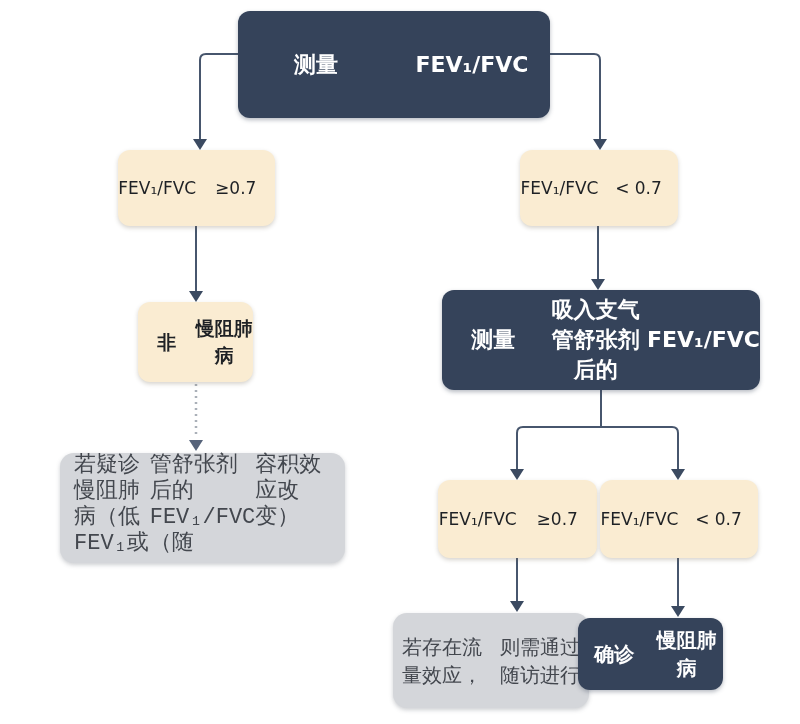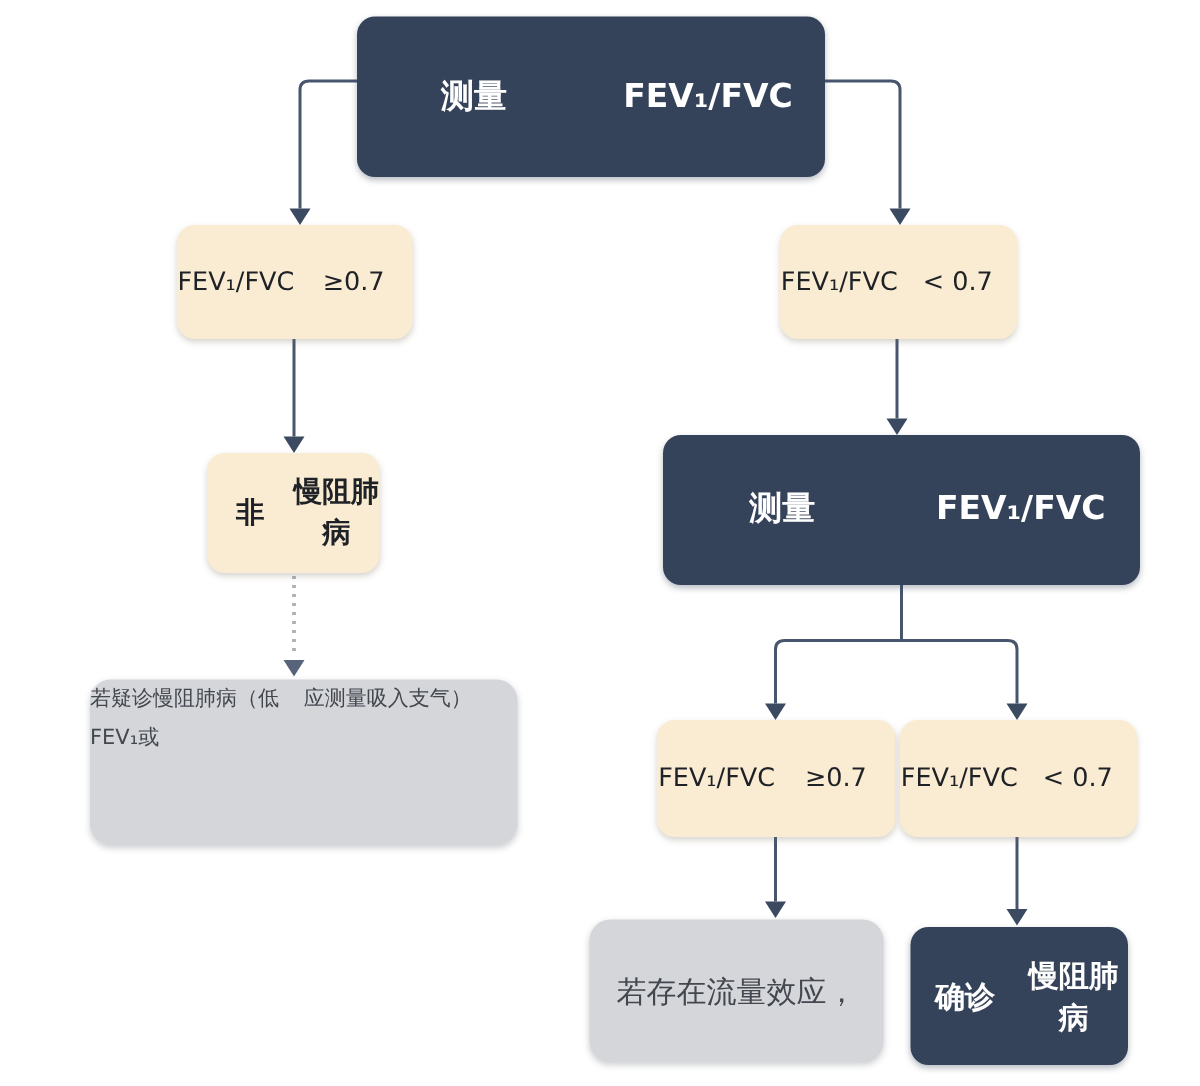--- a/index.html
+++ b/index.html
@@ -35,23 +35,24 @@
     background:#D4D6DA;
     color:#43474E;
     box-shadow:0 2px 4px rgba(90,95,105,0.30);
     border-radius:14px;
   }
   .fs-header{font-size:22px;line-height:30px;}
   .fs-ratio{font-size:17px;line-height:25px;}
   .fs-result{font-size:19px;line-height:27px;font-weight:bold;}
   .fs-confirm{font-size:20px;line-height:28px;}
   .note-suspect{
-    font-size:14px;line-height:26px;
+    font-size:22px;line-height:26px;
     align-items:flex-start;text-align:left;
-    padding:0 0;
+    padding:0 14px;
+    font-family:Liberation Mono, monospace;
   }
   .note-followup{font-size:20px;line-height:28px;}
 </style>
 </head>
 <body>
 
 <div id="canvas">
 
   <svg id="connectors" viewBox="0 0 800 724" xmlns="http://www.w3.org/2000/svg">
     <g stroke="#47566D" stroke-width="2" fill="none">
@@ -93,40 +94,43 @@
     <div class="ln">&lt; 0.7</div>
   </div>
 
   <div class="node cream fs-result" style="left:138px;top:302px;width:115px;height:80px">
     <div class="ln">非</div>
     <div class="ln">慢阻肺病</div>
   </div>
 
   <div class="node note note-suspect" style="left:60px;top:453px;width:285px;height:110px">
     <div class="ln">若疑诊慢阻肺病（低FEV₁或</div>
-    <div class="ln">应测量吸入支气）</div>
+    <div class="ln">管舒张剂后的FEV₁/FVC（随</div>
+    <div class="ln">容积效应改变）</div>
   </div>
 
   <div class="node dark fs-header" style="left:442px;top:290px;width:318px;height:100px">
     <div class="ln">测量</div>
+    <div class="ln">吸入支气管舒张剂后的</div>
     <div class="ln">FEV₁/FVC</div>
   </div>
 
   <div class="node cream fs-ratio" style="left:438px;top:480px;width:159px;height:78px">
     <div class="ln">FEV₁/FVC</div>
     <div class="ln">≥0.7</div>
   </div>
 
   <div class="node cream fs-ratio" style="left:600px;top:480px;width:158px;height:78px">
     <div class="ln">FEV₁/FVC</div>
     <div class="ln">&lt; 0.7</div>
   </div>
 
   <div class="node note note-followup" style="left:393px;top:613px;width:196px;height:95px">
     <div class="ln">若存在流量效应，</div>
+    <div class="ln">则需通过随访进行</div>
   </div>
 
-  <div class="node dark fs-confirm" style="left:607px;top:618px;width:145px;height:92px">
+  <div class="node dark fs-confirm" style="left:578px;top:618px;width:145px;height:72px">
     <div class="ln">确诊</div>
     <div class="ln">慢阻肺病</div>
   </div>
 
 </div>
 
 </body></html>

